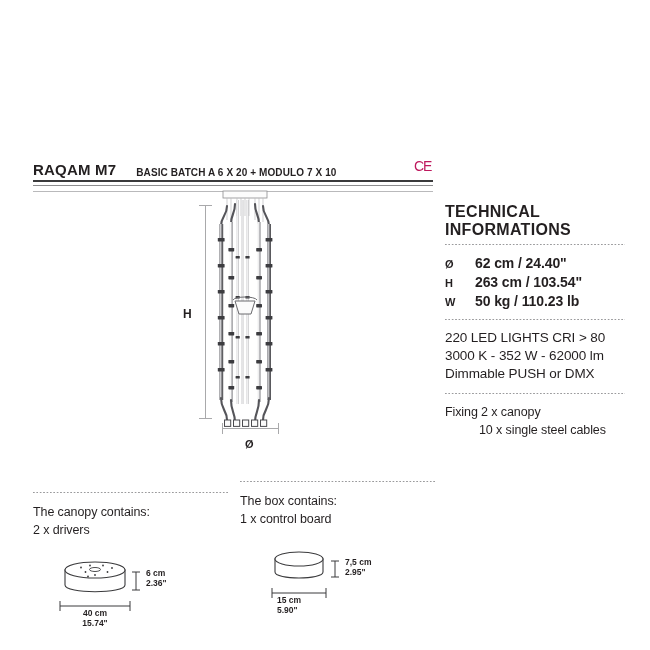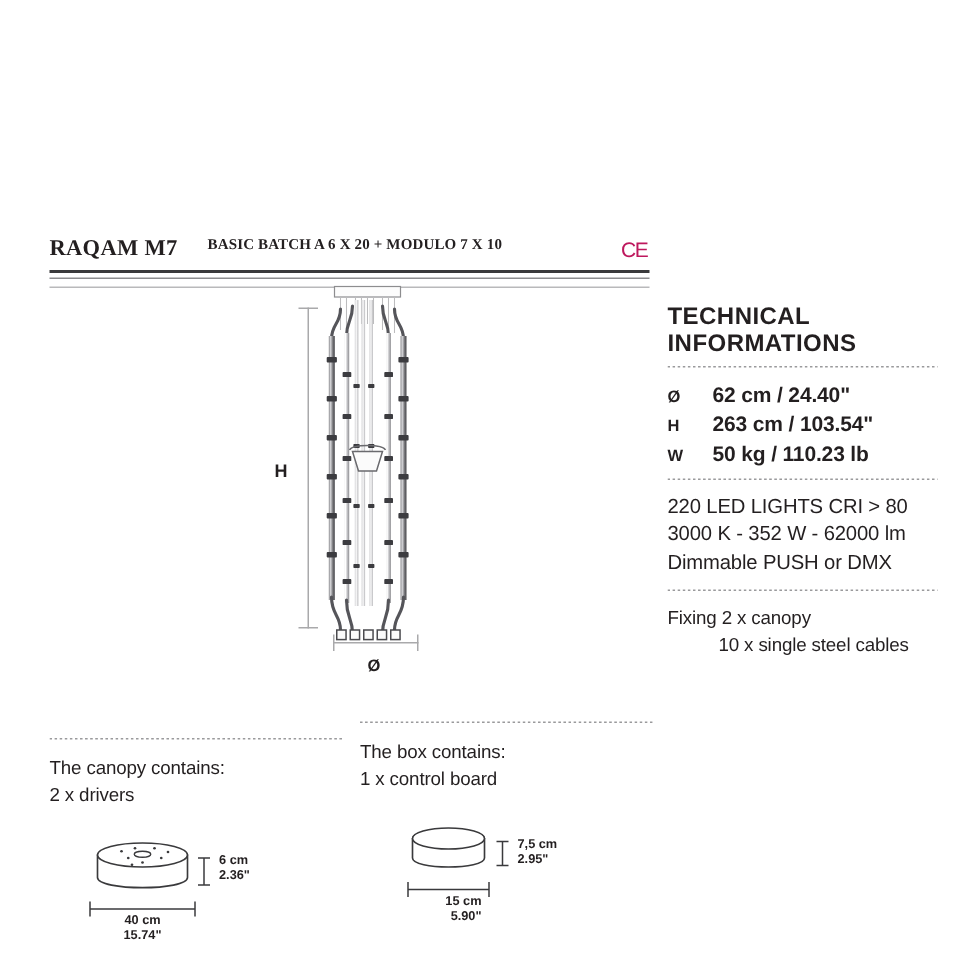--- a/index.html
+++ b/index.html
@@ -5,21 +5,21 @@
   html,body{margin:0;padding:0;}
   body{
     width:650px;height:650px;background:#ffffff;
     font-family:"Liberation Sans", sans-serif;
     color:#231f20;overflow:hidden;position:relative;
   }
   .sheet{position:absolute;inset:0;}
 
   
   .header{position:absolute;left:33px;top:158px;width:400px;height:20px;
-          display:flex;align-items:flex-start;font-family:Liberation Serif, serif;}
+          display:flex;align-items:flex-end;}
   .model-name{font-size:15px;font-weight:bold;letter-spacing:.2px;color:#231f20;}
   .model-desc{font-size:10px;font-weight:bold;letter-spacing:.1px;margin-left:20px;color:#231f20;}
   .ce-mark{position:absolute;left:414px;top:158px;font-size:14px;font-weight:normal;
            color:#be185d;letter-spacing:-1px;font-family:"Liberation Sans",sans-serif;}
 
   .rule-thick{position:absolute;left:33px;top:180px;width:400px;height:2px;background:#3a3a3c;}
   .rule-thin{position:absolute;left:33px;top:185px;width:400px;height:1px;background:#8d8d8f;}
   
   .ceiling{position:absolute;left:33px;top:191px;width:400px;height:1px;background:#b9b9bb;}
 
@@ -309,20 +309,20 @@
 
         <line x1="32" y1="54" x2="86" y2="54" stroke="#3a3a3c" stroke-width="1"></line>
         <line x1="32" y1="49" x2="32" y2="59" stroke="#3a3a3c" stroke-width="1"></line>
         <line x1="86" y1="49" x2="86" y2="59" stroke="#3a3a3c" stroke-width="1"></line>
       </svg>
 
       <div class="figcap" style="left:105px;top:18px;">
         <div>7,5 cm</div>
         <div>2.95"</div>
       </div>
-      <div class="figcap" style="left:37px;top:56px;text-align:right;width:44px;">
+      <div class="figcap" style="left:37px;top:56px;text-align:left;width:44px;">
         <div>15 cm</div>
         <div>5.90"</div>
       </div>
     </div>
   </div>
 
 </div>
 
 </body></html>

